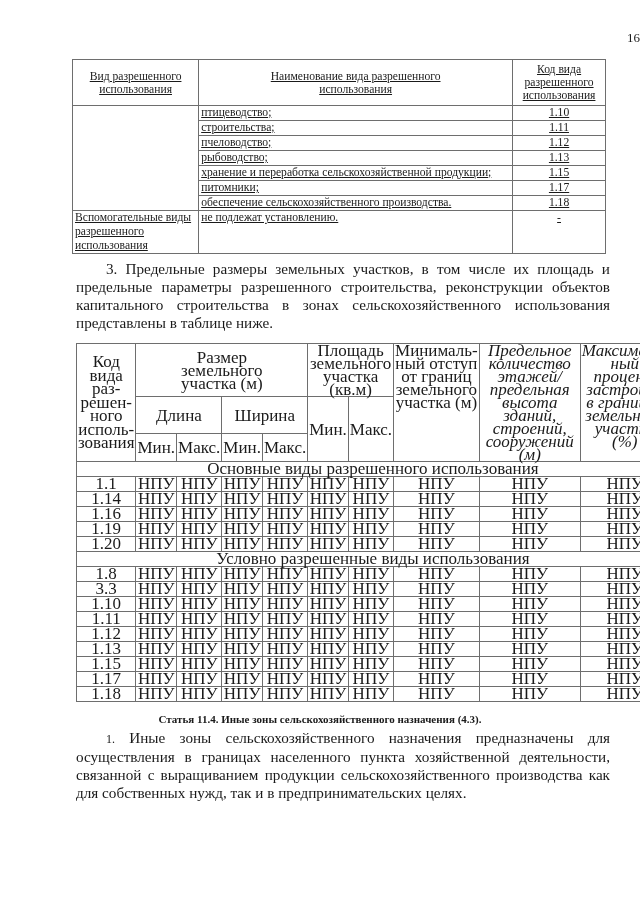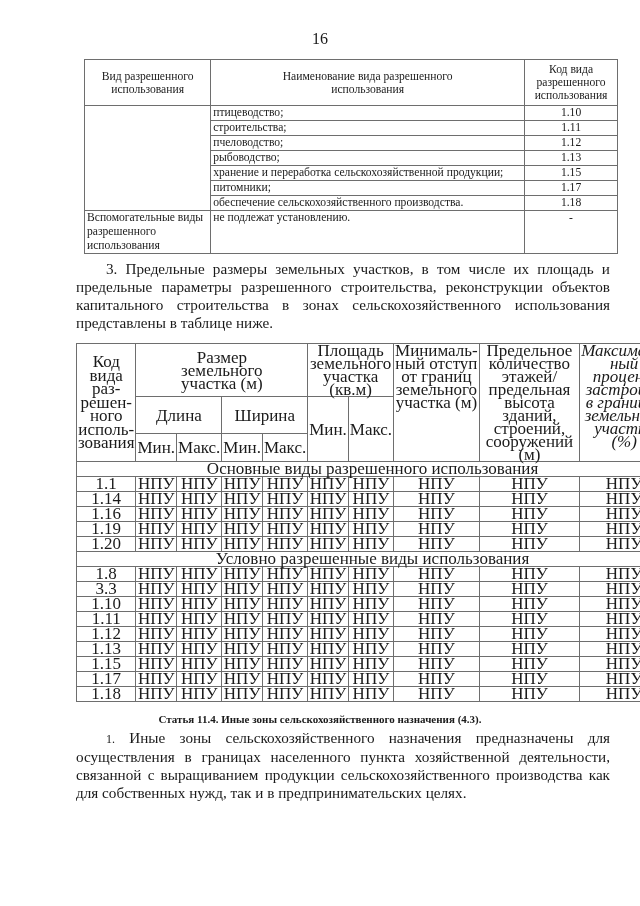--- a/index.html
+++ b/index.html
@@ -1,28 +1,28 @@
 <!DOCTYPE html>
 <html><head>
 <meta charset="utf-8">
 <style>
   html, body { margin: 0; padding: 0; background: #ffffff; }
   body {
     width: 640px; height: 906px; position: relative; overflow: hidden;
     font-family: "Liberation Serif", "DejaVu Serif", serif; color: #1a1a1a;
   }
   .page-number {
-    position: absolute; top: 30px; left: 0; width: 640px; text-align: center;
-    font-size: 16px;
+    position: absolute; top: 30px; left: 0; width: 640px; text-align: right;
+    font-size: 13px;
   }
   table { border-collapse: collapse; position: absolute; }
   td, th { border: 1px solid #6e6e6e; font-weight: normal; padding: 0 2px; }
 
   
-  #t1 { left: 84px; top: 59px; width: 534px; font-size: 11.6px; line-height: 14px; }
+  #t1 { left: 72px; top: 59px; width: 534px; font-size: 11.6px; line-height: 14px; text-decoration: underline; }
   #t1 .c1 { width: 125px; }
   #t1 .c2 { width: 311px; }
   #t1 .c3 { width: 92px; }
   #t1 thead td { text-align: center; vertical-align: middle; height: 45px; line-height: 13px; }
   #t1 tbody td { vertical-align: top; padding-top: 0; padding-bottom: 0; }
   #t1 tbody td.code { text-align: center; }
   #t1 tbody td.name { padding-left: 2px; }
   #t1 .aux-label { vertical-align: top; margin-top: 28px; }
 
   
@@ -115,21 +115,21 @@
       <col style="width:74px">
       <col style="width:88px">
       <col style="width:84px">
   </colgroup>
   <thead>
     <tr style="height:52px;">
       <td rowspan="3" style="line-height:13.5px;"><span id="hdr-code-text">Код<br>вида<br>раз-<br>решен-<br>ного<br>исполь-<br>зования</span></td>
       <td colspan="4" style="padding:0 22px;">Размер земельного участка (м)</td>
       <td colspan="2">Площадь земельного участка (кв.м)</td>
       <td rowspan="3" style="vertical-align:top;">Минималь-ный отступ от границ земельного участка (м)</td>
-      <td rowspan="3" style="vertical-align:top;padding:0 6px;">Предельное количество этажей/ предельная высота зданий, строений, сооружений (м)</td>
+      <td rowspan="3" style="vertical-align:top;padding:0 6px;font-style:italic;">Предельное количество этажей/ предельная высота зданий, строений, сооружений (м)</td>
       <td rowspan="3" style="vertical-align:top;font-style:italic;">Максималь-ный процент застройки в границах земельного участка (%)</td>
     </tr>
     <tr style="height:30px;">
       <td colspan="2">Длина</td>
       <td colspan="2">Ширина</td>
       <td rowspan="2">Мин.</td>
       <td rowspan="2">Макс.</td>
     </tr>
     <tr style="height:28px;">
       <td>Мин.</td>

